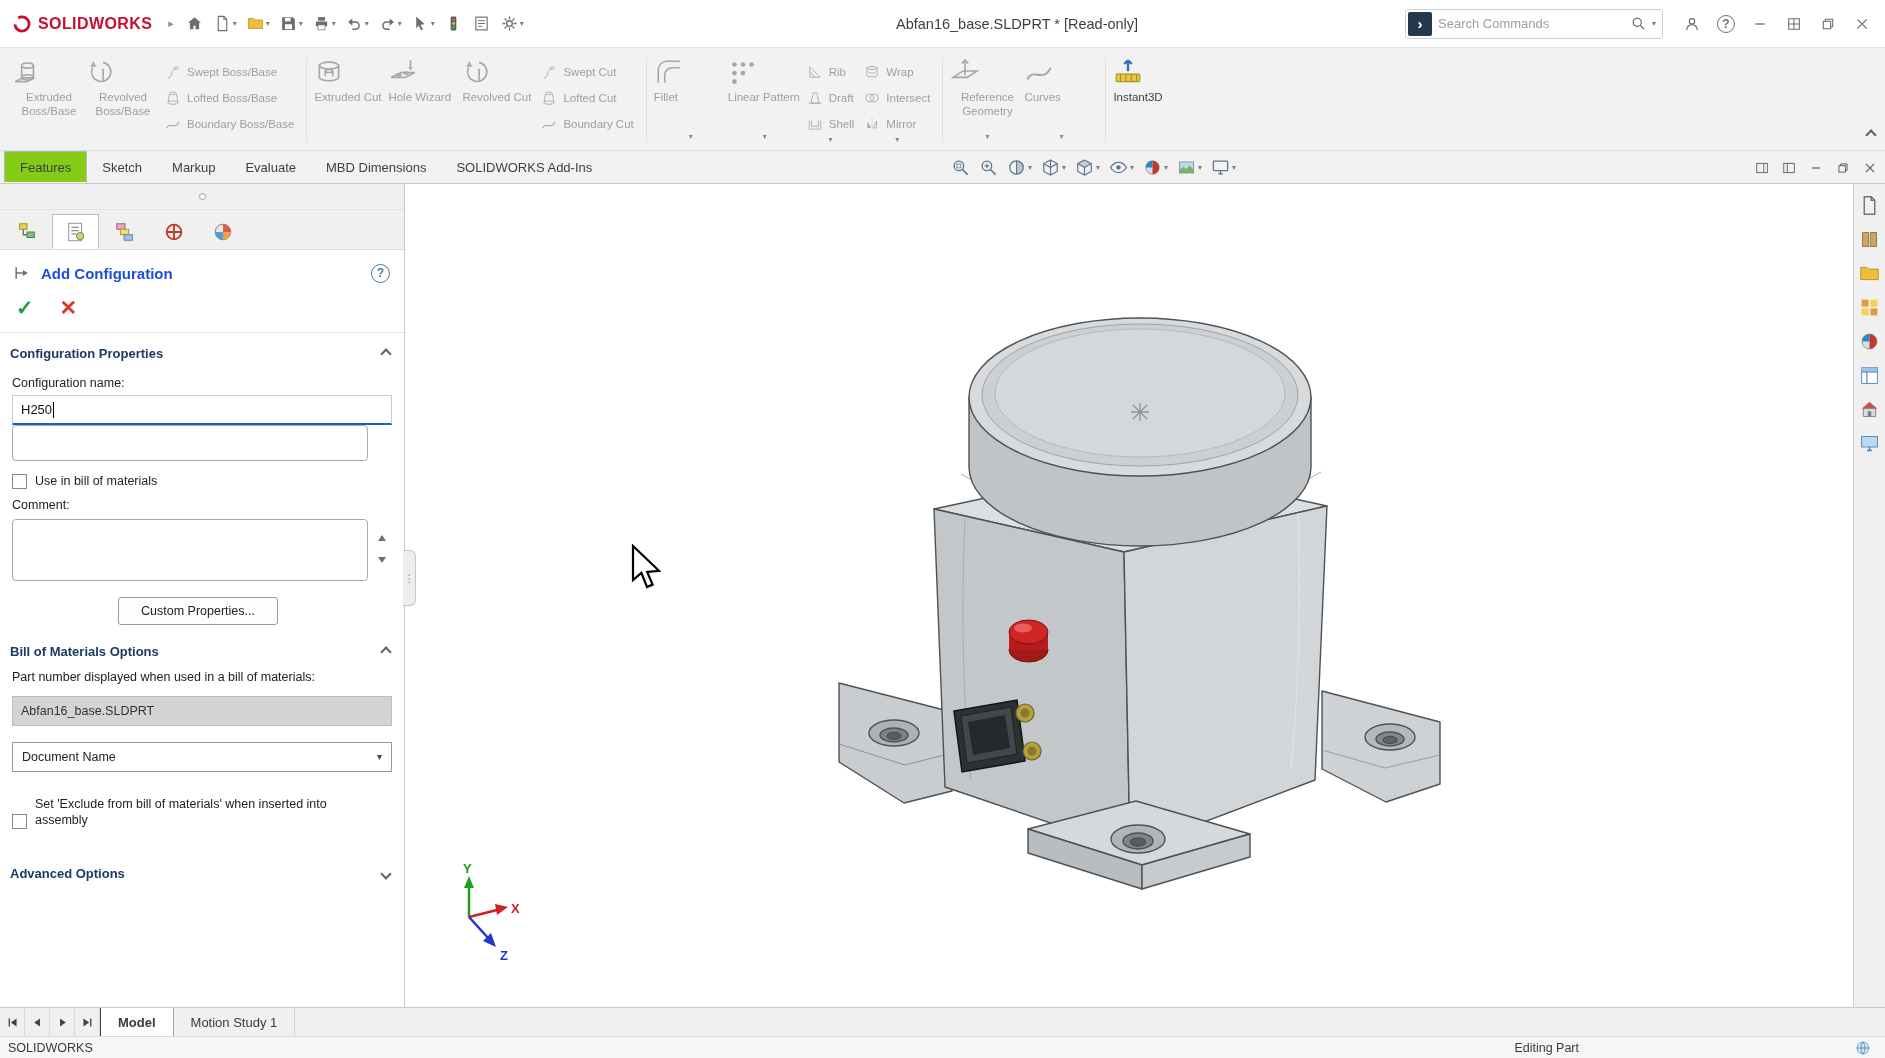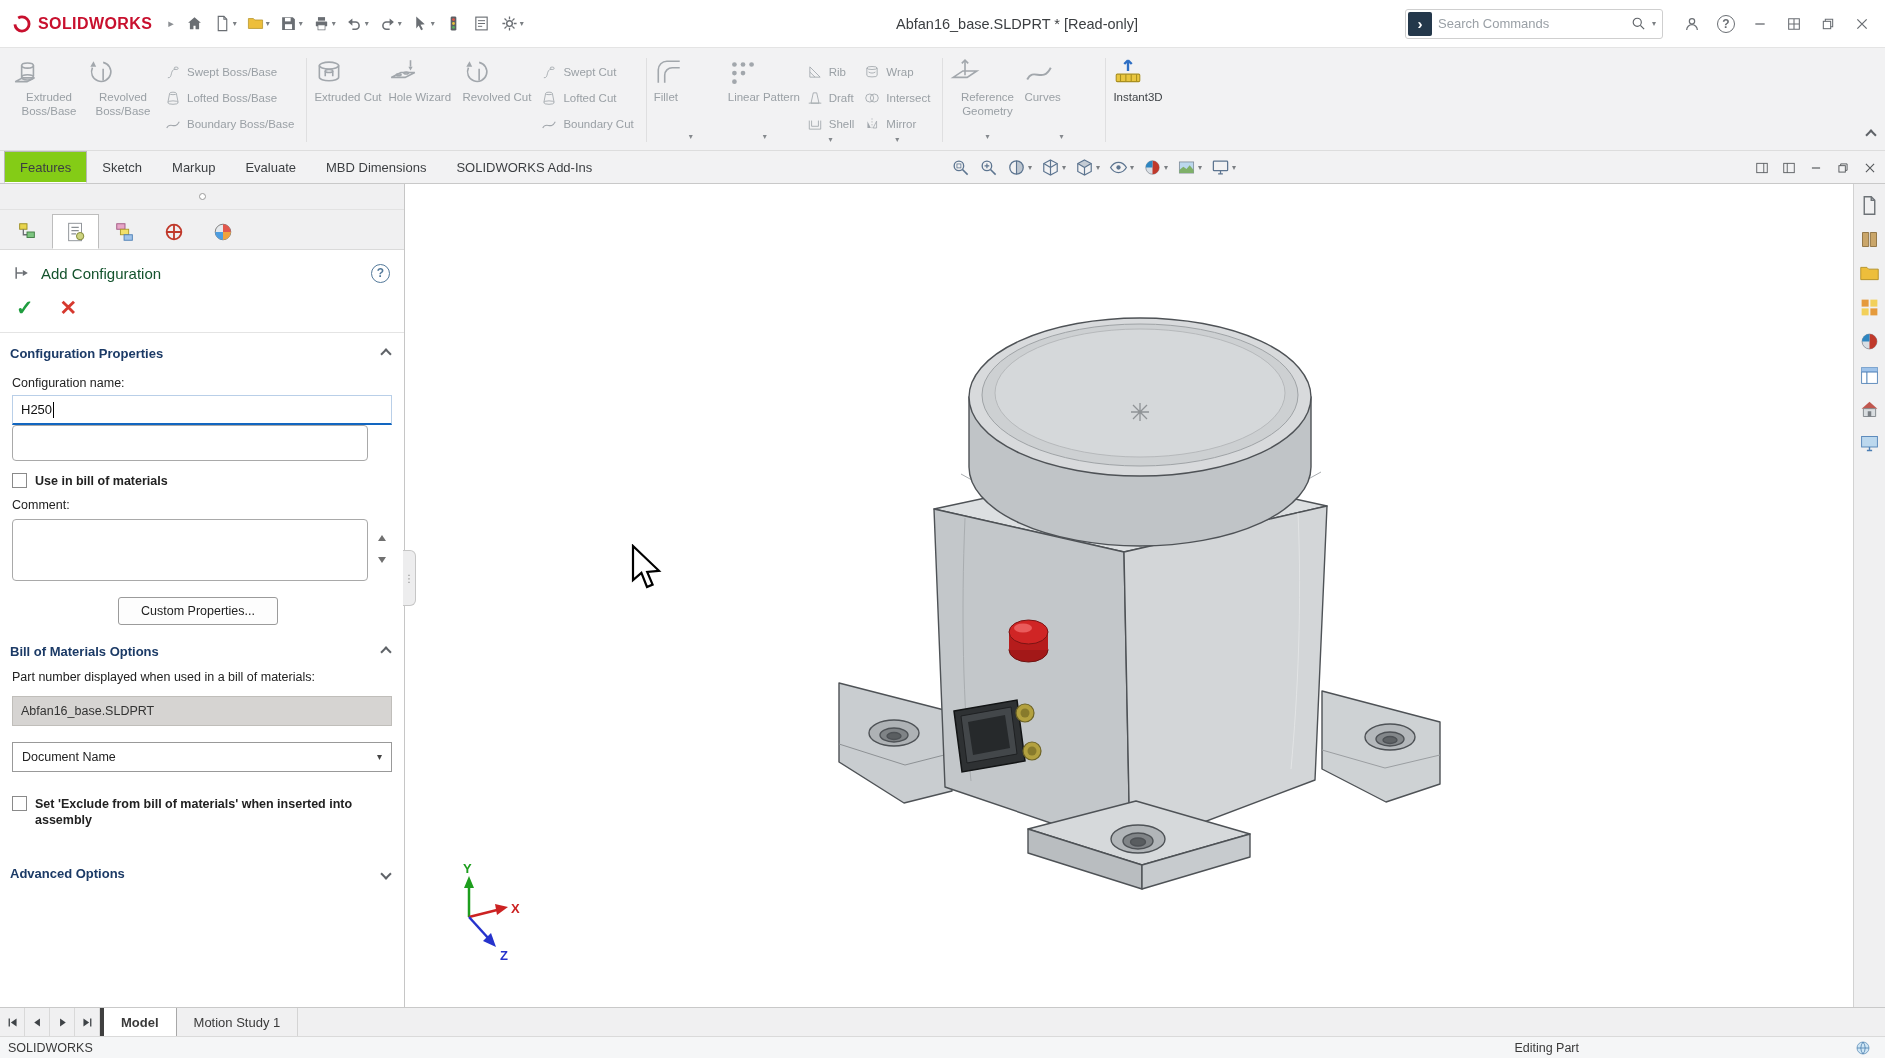--- a/index.html
+++ b/index.html
@@ -60,35 +60,35 @@
   .pm { width:405px; background:#fff; border-right:1px solid #c6c6c6; display:flex; flex-direction:column; }
   .pm-topstrip { height:26px; background:#f0f0f1; border-bottom:1px solid #e2e2e2; display:flex; align-items:center; justify-content:center; }
   .grip-dot { width:7px; height:7px; border:1px solid #9a9a9a; border-radius:50%; background:#fff; }
   .pm-tabs { height:40px; background:#f0f0f1; display:flex; align-items:flex-end; padding:0 3px; gap:2px; border-bottom:1px solid #dadada; }
   .pm-tab { width:47px; height:35px; display:flex; align-items:center; justify-content:center; }
   .pm-tab.active { background:#fff; border:1px solid #bdbdbd; border-bottom-color:#fff; }
   .pm-tab svg { width:22px; height:22px; }
   .pm-body { flex:1; background:#fff; }
   .pm-header { display:flex; align-items:center; gap:9px; padding:13px 14px 9px 12px; }
   .pm-header svg { width:20px; height:20px; color:#6c7075; }
-  .pm-header .t { font-size:15px; font-weight:normal; color:#14532d; }
+  .pm-header .t { font-size:15px; font-weight:bold; color:#1d4ed8; }
   .pm-help { margin-left:auto; width:19px; height:19px; border:1.6px solid #53799a; color:#53799a; border-radius:50%; font-size:12px; font-weight:bold; display:flex; align-items:center; justify-content:center; }
   .pm-actions { display:flex; gap:26px; padding:4px 16px 12px; border-bottom:1px solid #e4e4e4; }
   .ok { color:#1f9d3f; font-size:21px; font-weight:bold; }
   .cancel { color:#d6382e; font-size:21px; font-weight:bold; }
   .sec-h { display:flex; align-items:center; padding:13px 14px 8px 10px; }
   .sec-h .t { font-weight:bold; font-size:13px; color:#1b3a66; }
   .sec-h .chevwrap { margin-left:auto; }
   .fld-label { font-size:12.5px; color:#222; padding:7px 12px 5px; }
   .tinput { margin:0 12px; height:30px; border:1px solid #bfbfbf; display:flex; align-items:center; padding:0 8px; font-size:13px; color:#111; background:#fff; }
   .tinput.focused { border:1px solid #b9cfe8; border-bottom:2px solid #1266c0; }
   .caret { width:1px; height:16px; background:#000; margin-left:1px; animation:blink 1s steps(1) infinite; }
   @keyframes blink { 50% { opacity:0; } }
   .tinput.rounded { border-radius:4px; border:1px solid #a9a9a9; width:356px; height:36px; }
-  .checkrow { display:flex; align-items:flex-start; gap:8px; padding:12px 12px 2px; font-size:12.5px; color:#222; line-height:1.3;font-weight:bold; }
+  .checkrow { display:flex; align-items:flex-end; gap:8px; padding:12px 12px 2px; font-size:12.5px; color:#222; line-height:1.3; }
   .cbox { width:15px; height:15px; border:1px solid #8a8a8a; background:#fff; flex:none; }
   .comment-wrap { position:relative; margin:2px 12px 0; width:356px; }
   .tarea { width:356px; height:62px; border:1px solid #a9a9a9; border-radius:4px; background:#fff; }
   .spinners { position:absolute; right:-18px; top:16px; display:flex; flex-direction:column; gap:16px; }
   .tri-up { width:0; height:0; border-left:4px solid transparent; border-right:4px solid transparent; border-bottom:6px solid #707070; }
   .tri-down { width:0; height:0; border-left:4px solid transparent; border-right:4px solid transparent; border-top:6px solid #707070; }
   .btn { margin:16px 0 6px 118px; width:160px; height:28px; border:1px solid #9b9b9b; border-radius:3px; background:#fdfdfd; font-size:12.5px; color:#222; display:flex; align-items:center; justify-content:center; }
   .para { font-size:12.5px; color:#222; padding:2px 12px 4px; line-height:1.35; width:330px; }
   .dinput { margin:6px 12px; height:30px; background:#d6d4d2; border:1px solid #c0beba; display:flex; align-items:center; padding:0 8px; font-size:12.5px; color:#333; }
   .dropdown { margin:16px 12px 12px; height:30px; border:1px solid #999; display:flex; align-items:center; padding:0 9px; font-size:12.5px; color:#222; background:#fff; }
@@ -106,21 +106,21 @@
   .taskpane { width:32px; background:#f0f0f1; border-left:1px solid #d2d2d2; display:flex; flex-direction:column; align-items:center; padding-top:8px; gap:8px; }
   .tpbtn { width:26px; height:26px; display:flex; align-items:center; justify-content:center; }
   .tpbtn svg { width:21px; height:21px; }
 
   
   .docktabs { height:29px; background:#f0f0f1; border-top:1px solid #c9c9c9; display:flex; align-items:stretch; }
   .dnav { display:flex; }
   .nb { width:25px; display:flex; align-items:center; justify-content:center; border-right:1px solid #d9d9d9; color:#3f4347; }
   .nb svg { width:13px; height:13px; }
   .sheet-tab { padding:0 17px; display:flex; align-items:center; font-size:13px; color:#3a3a3a; border-right:1px solid #d4d4d4; }
-  .sheet-tab.active { background:#fff; font-weight:bold; border-left:4px solid #404040; border-right:1px solid #a8a8a8; }
+  .sheet-tab.active { background:#fff; font-weight:bold; border-left:1px solid #404040; border-right:1px solid #a8a8a8; }
 
   
   .statusbar { position:relative; height:22px; background:#f5f6f7; border-top:1px solid #dadada; display:flex; align-items:center; font-size:12.5px; color:#3a3a3a; padding:0 8px; }
   .sb-mode { position:absolute; right:306px; }
   .sb-units { position:absolute; right:111px; color:#9aa0a6; display:flex; gap:11px; align-items:center;margin-top:32px; }
   .sb-globe { position:absolute; right:14px; }
   .sb-globe svg { width:16px; height:16px; }
 </style>
 </head>
 <body>

